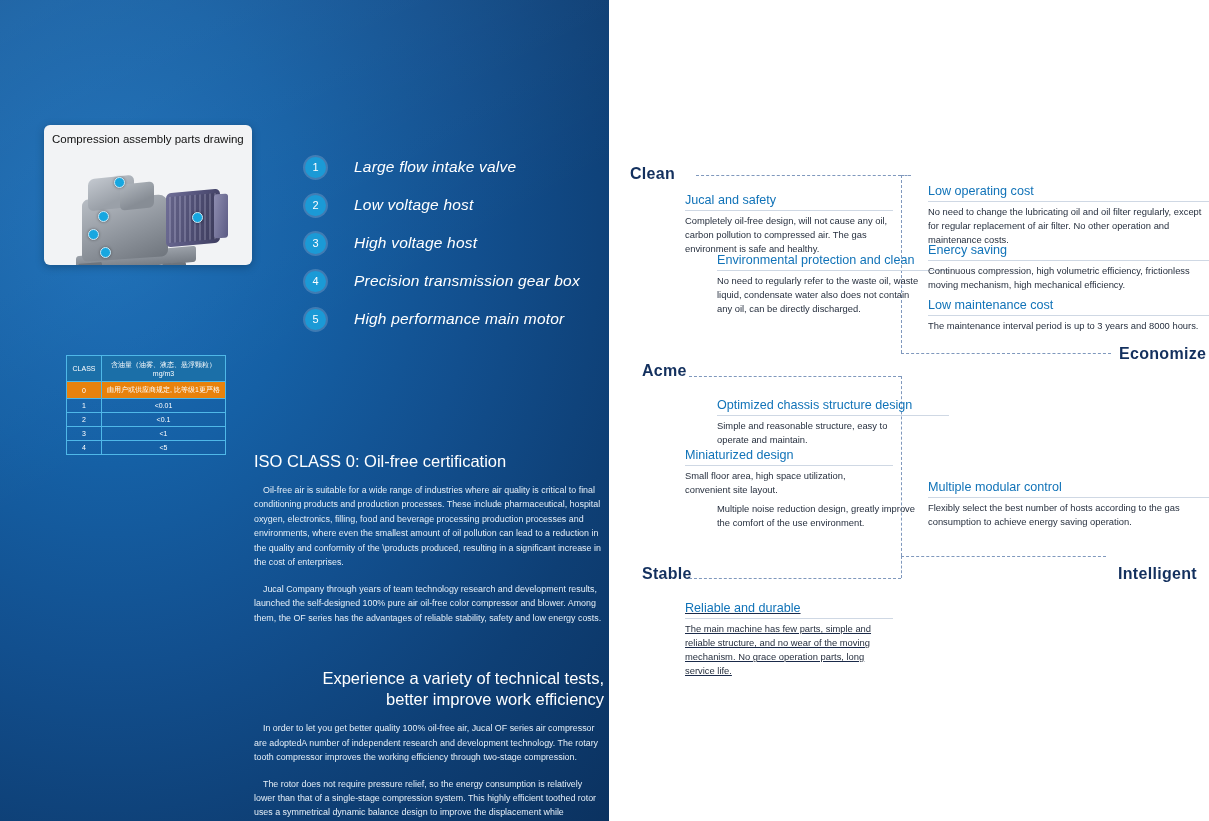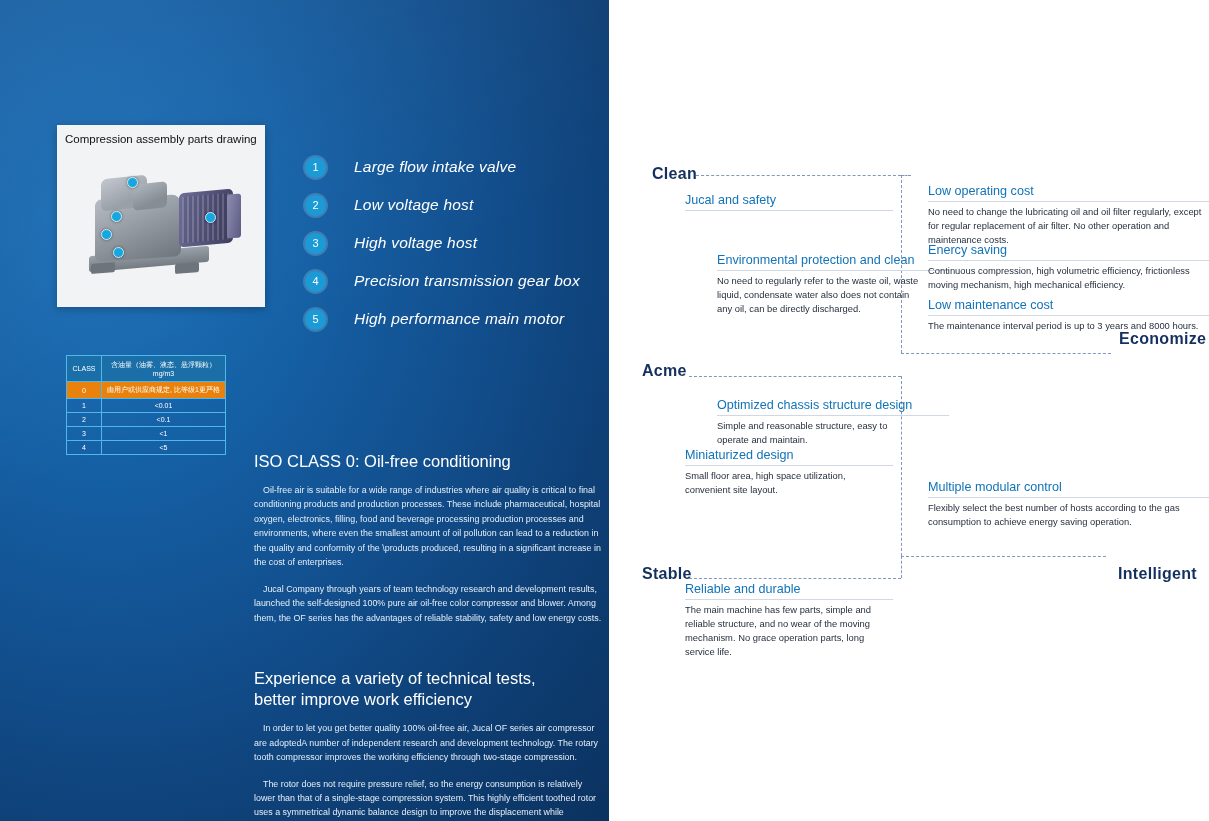--- a/index.html
+++ b/index.html
@@ -28,25 +28,26 @@
     content: "";
     position: absolute;
     left: 0; top: 0; right: 0; bottom: 0;
     background: linear-gradient(150deg, rgba(255,255,255,0.06) 0%, rgba(255,255,255,0) 45%);
     pointer-events: none;
   }
 
   
   #product-card {
     position: absolute;
-    left: 57px; top: 125px;
-    width: 208px; height: 182px;
+    left: 44px; top: 125px;
+    width: 208px; height: 140px;
     background: #f2f3f5;
     box-shadow: 0 2px 8px rgba(0,0,0,0.25);
     overflow: hidden;
+    border-radius: 6px;
   }
   #product-card .caption {
     position: absolute;
     left: 8px; top: 8px;
     font-size: 11.5px;
     color: #111;
     font-family: "Liberation Sans", sans-serif;
   }
   
   .machine {
@@ -327,57 +328,58 @@
         <td>&lt;1</td>
       </tr>
       <tr>
         <td>4</td>
         <td>&lt;5</td>
       </tr>
     </tbody>
   </table>
 
   <div class="txt-block" style="left:254px; top:452px;">
-    <h2 class="txt-h">ISO CLASS 0: Oil-free conditioning</h2>
+    <h2 class="txt-h">ISO CLASS 0: Oil-free certification</h2>
     <p class="txt-p">Oil-free air is suitable for a wide range of industries where air quality is critical to final conditioning products and production processes. These include pharmaceutical, hospital oxygen, electronics, filling, food and beverage processing production processes and environments, where even the smallest amount of oil pollution can lead to a reduction in the quality and conformity of the \products produced, resulting in a significant increase in the cost of enterprises.</p>
   </div>
 
   <div class="txt-block" style="left:254px; top:570px;">
     <p class="txt-p">Jucal Company through years of team technology research and development results, launched the self-designed 100% pure air oil-free color compressor and blower. Among them, the OF series has the advantages of reliable stability, safety and low energy costs.</p>
   </div>
 
   <div class="txt-block" style="left:254px; top:668px;">
-    <h2 class="txt-h" style="white-space:pre-line;line-height:1.25;">Experience a variety of technical tests,
+    <h2 class="txt-h" style="white-space:pre-line;line-height:1.25;text-align:right;">Experience a variety of technical tests,
 better improve work efficiency</h2>
     <p class="txt-p">In order to let you get better quality 100% oil-free air, Jucal OF series air compressor are adoptedA number of independent research and development technology. The rotary tooth compressor improves the working efficiency through two-stage compression.</p>
     <p class="txt-p">The rotor does not require pressure relief, so the energy consumption is relatively lower than that of a single-stage compression system. This highly efficient toothed rotor uses a symmetrical dynamic balance design to improve the displacement while maintaining long-term stability</p>
   </div>
 </div>
 
 <div id="right-panel">
 
-  <div class="corner-label" style="left:43px; top:165px;">Clean</div>
-  <div class="corner-label" style="left:510px; top:330px;">Economize</div>
+  <div class="corner-label" style="left:21px; top:165px;">Clean</div>
+  <div class="corner-label" style="left:510px; top:345px;">Economize</div>
   <div class="corner-label" style="left:33px; top:362px;">Acme</div>
   <div class="corner-label" style="left:509px; top:565px;">Intelligent</div>
   <div class="corner-label" style="left:33px; top:565px;">Stable</div>
 
   <div class="dash-h" style="left:87px; top:175px; width:205px;"></div>
   <div class="dash-h" style="left:292px; top:175px; width:10px;"></div>
   <div class="dash-v" style="left:292px; top:175px; height:178px;"></div>
   <div class="dash-h" style="left:292px; top:353px; width:210px;"></div>
 
   <div class="dash-h" style="left:80px; top:376px; width:212px;"></div>
   <div class="dash-v" style="left:292px; top:376px; height:180px;"></div>
   <div class="dash-h" style="left:292px; top:556px; width:205px;"></div>
   <div class="dash-h" style="left:80px; top:578px; width:212px;"></div>
   <div class="dash-v" style="left:292px; top:556px; height:22px;"></div>
 
   <div class="item" style="left:76px; top:193px;">
     <h3 class="item-title">Jucal and safety</h3>
+    <p class="item-body">Completely oil-free design, will not cause any oil, carbon pollution to compressed air. The gas environment is safe and healthy.</p>
   </div>
 
   <div class="item w-wide" style="left:76px; top:253px;">
     <h3 class="item-title">Environmental protection and clean</h3>
     <p class="item-body" style="width:208px;">No need to regularly refer to the waste oil, waste liquid, condensate water also does not contain any oil, can be directly discharged.</p>
   </div>
 
   <div class="item w-xwide" style="left:319px; top:184px;">
     <h3 class="item-title">Low operating cost</h3>
     <p class="item-body">No need to change the lubricating oil and oil filter regularly, except for regular replacement of air filter. No other operation and maintenance costs.</p>
@@ -397,25 +399,26 @@
     <h3 class="item-title">Optimized chassis structure design</h3>
     <p class="item-body" style="width:200px;">Simple and reasonable structure, easy to operate and maintain.</p>
   </div>
 
   <div class="item" style="left:76px; top:448px;">
     <h3 class="item-title">Miniaturized design</h3>
     <p class="item-body">Small floor area, high space utilization, convenient site layout.</p>
   </div>
 
   <div class="item w-wide" style="left:76px; top:502px;">
+    <p class="item-body" style="width:212px;">Multiple noise reduction design, greatly improve the comfort of the use environment.</p>
   </div>
 
   <div class="item w-xwide" style="left:319px; top:480px;">
     <h3 class="item-title">Multiple modular control</h3>
     <p class="item-body">Flexibly select the best number of hosts according to the gas consumption to achieve energy saving operation.</p>
   </div>
 
-  <div class="item" style="left:76px; top:582px;">
+  <div class="item" style="left:76px; top:601px;text-decoration:underline;">
     <h3 class="item-title">Reliable and durable</h3>
     <p class="item-body">The main machine has few parts, simple and reliable structure, and no wear of the moving mechanism. No grace operation parts, long service life.</p>
   </div>
 
 </div>
 
 </body></html>

